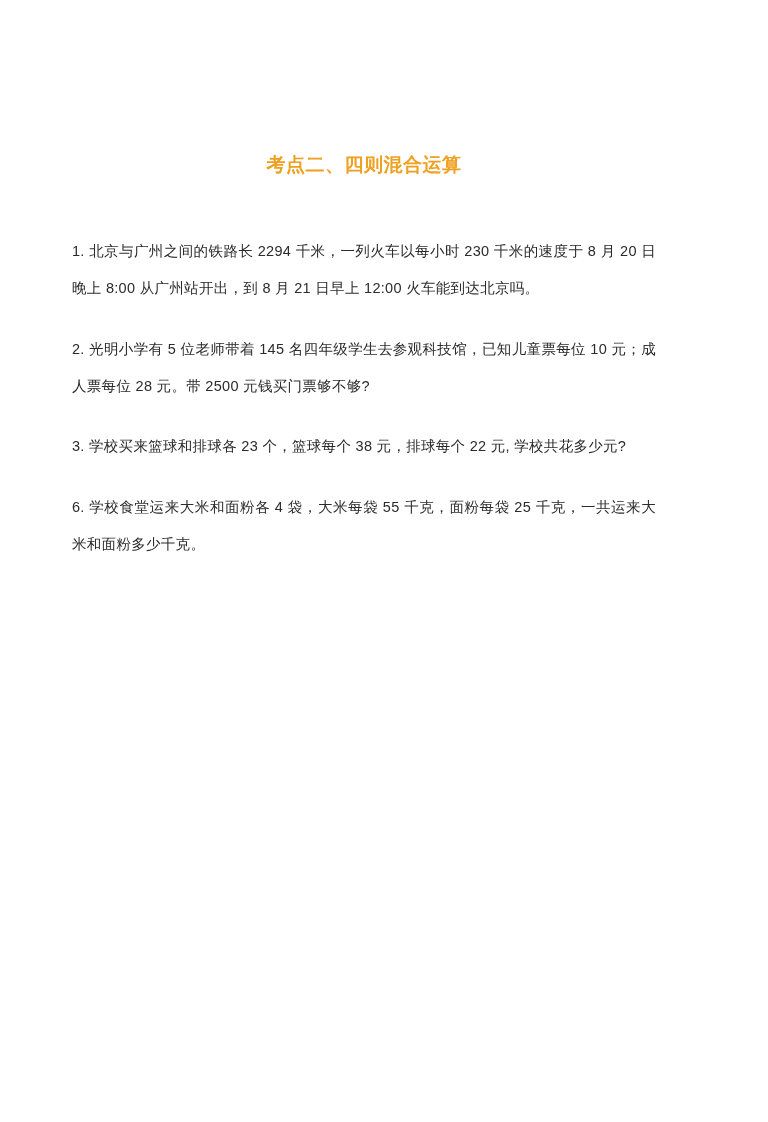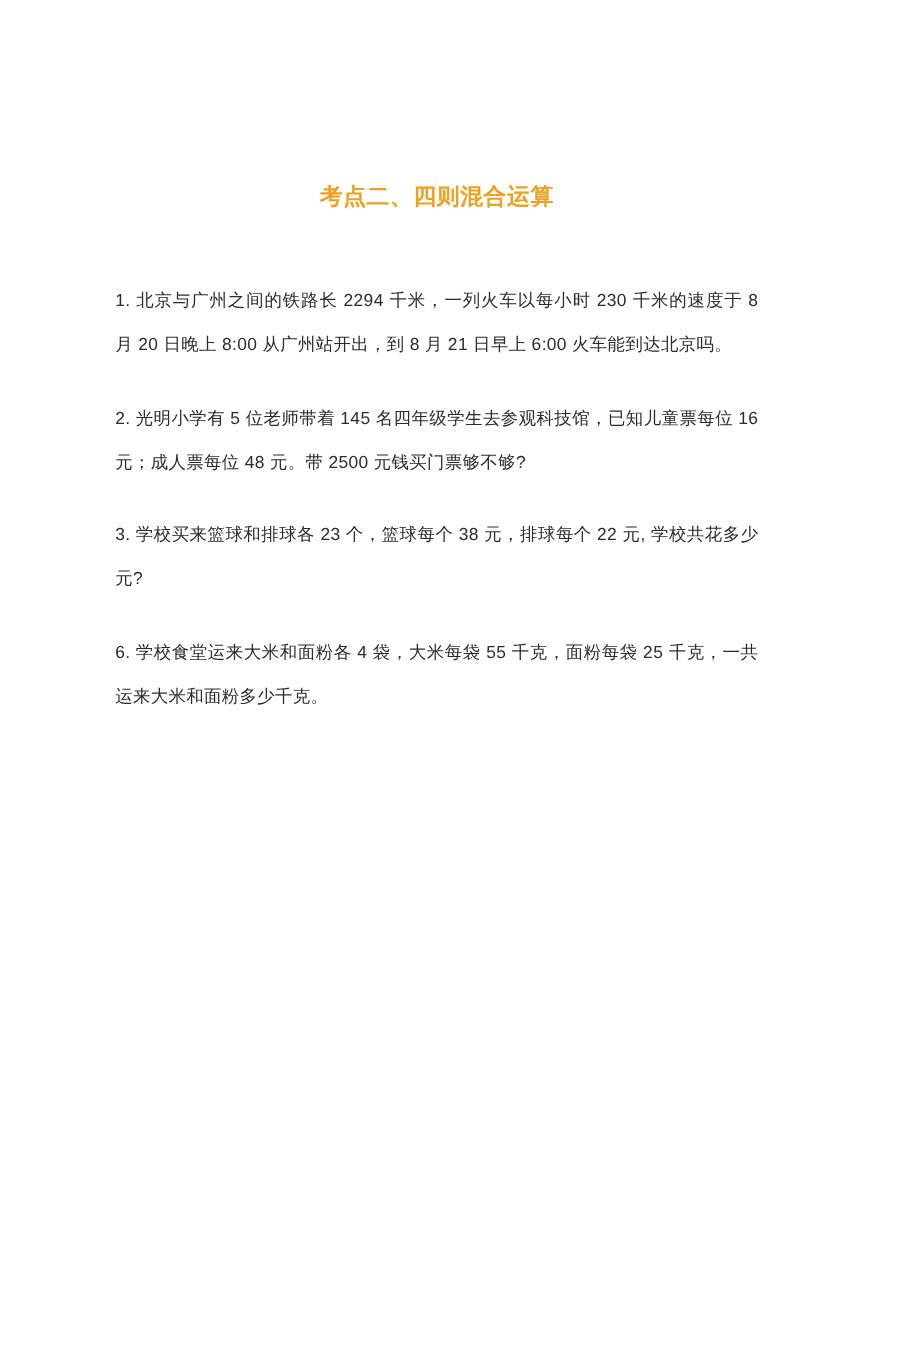--- a/index.html
+++ b/index.html
@@ -12,21 +12,21 @@
     height: 1122px;
     font-family: "Liberation Sans", sans-serif;
     color: #262626;
     overflow: hidden;
   }
   .page {
     position: relative;
     width: 728px;
     height: 1122px;
     box-sizing: border-box;
-    padding: 0 96px;
+    padding: 0 72px;
     background: #ffffff;
   }
   .doc-title {
     margin: 0;
     padding-top: 152px;
     text-align: center;
     font-size: 19px;
     font-weight: bold;
     color: #f0a020;
     letter-spacing: 0.5px;
@@ -52,19 +52,19 @@
   }
 </style>
 </head>
 <body>
 
 <div class="page">
 
   <h1 class="doc-title">考点二、四则混合运算</h1>
 
   <ul class="problem-list">
-    <li class="problem first">1. 北京与广州之间的铁路长 2294 千米，一列火车以每小时 230 千米的速度于 8 月 20 日晚上 8:00 从广州站开出，到 8 月 21 日早上 6:00 火车能到达北京吗。</li>
-    <li class="problem">2. 光明小学有 5 位老师带着 145 名四年级学生去参观科技馆，已知儿童票每位 16 元；成人票每位 48 元。带 2500 元钱买门票够不够?</li>
+    <li class="problem first">1. 北京与广州之间的铁路长 2294 千米，一列火车以每小时 230 千米的速度于 8 月 20 日晚上 8:00 从广州站开出，到 8 月 21 日早上 12:00 火车能到达北京吗。</li>
+    <li class="problem">2. 光明小学有 5 位老师带着 145 名四年级学生去参观科技馆，已知儿童票每位 10 元；成人票每位 28 元。带 2500 元钱买门票够不够?</li>
     <li class="problem">3. 学校买来篮球和排球各 23 个，篮球每个 38 元，排球每个 22 元, 学校共花多少元?</li>
     <li class="problem">6. 学校食堂运来大米和面粉各 4 袋，大米每袋 55 千克，面粉每袋 25 千克，一共运来大米和面粉多少千克。</li>
   </ul>
 
 </div>
 
 </body></html>

